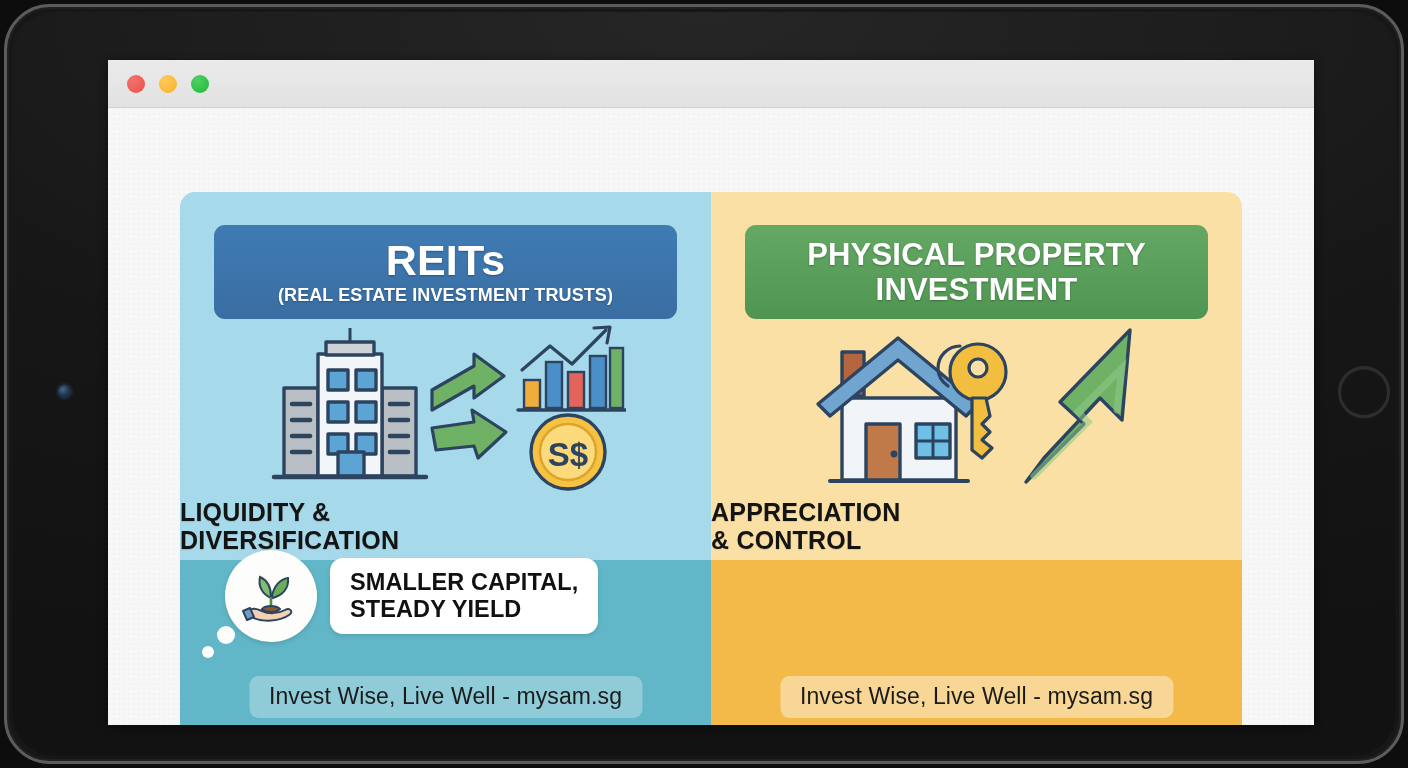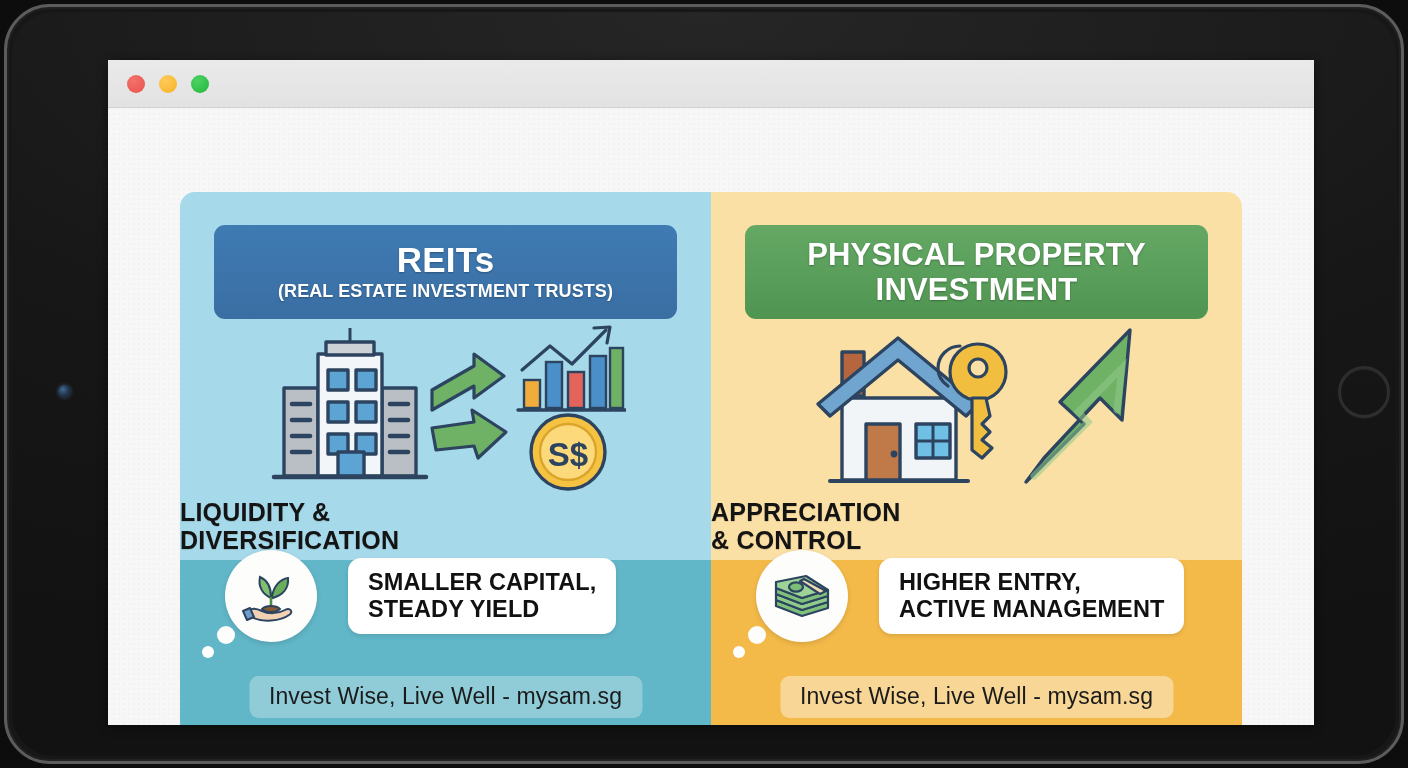--- a/index.html
+++ b/index.html
@@ -111,21 +111,21 @@
     flex-direction: column;
     align-items: center;
     justify-content: center;
     color: #fff;
     text-align: center;
     text-shadow: 0 1px 2px rgba(0,0,0,.28);
   }
   .header-chip.blue  { background: linear-gradient(#3f7bb3, #3a6ea3); }
   .header-chip.green { background: linear-gradient(#64a864, #4f9551); }
   .chip-title {
-    font-size: 35px;
+    font-size: 43px;
     font-weight: 700;
     letter-spacing: .2px;
     line-height: 1.04;
   }
   .chip-title.two-line { font-size: 31px; line-height: 1.14; }
   .chip-sub {
     font-size: 18px;
     font-weight: 700;
     letter-spacing: .1px;
     margin-top: 2px;
@@ -156,21 +156,20 @@
 
   
   .bubble-row {
     position: absolute;
     left: 0; right: 0; bottom: 103px;
     height: 92px;
     display: flex;
     align-items: center;
     padding-left: 45px;
     padding-right: 24px;
-    gap: 18px;
   }
   .bubble {
     position: relative;
     flex: 0 0 auto;
     width: 92px; height: 92px;
     border-radius: 50%;
     background: #fdfdfc;
     display: flex;
     align-items: center;
     justify-content: center;
@@ -352,38 +351,20 @@
               <g>
                 <path d="M214 158 L272 100 L248 78 L318 6 L310 96 L288 74 L232 134 Z" fill="#6fb265" stroke="#2c4460" stroke-width="3.4" stroke-linejoin="round"></path>
                 <path d="M222 152 L276 98 L266 88 L310 44 L305 86" fill="none" stroke="#8ec98a" stroke-width="7" stroke-linecap="round" opacity=".55"></path>
               </g>
             </svg>
           </div>
 
           <div class="caption" style="white-space:pre-line">APPRECIATION
 &amp; CONTROL</div>
 
-          <div class="bubble-row">
-            <div class="bubble">
-              <span class="d1"></span>
-              <span class="d2"></span>
-              <svg width="64" height="52" viewBox="0 0 64 52">
-                <g stroke="#2c4460" stroke-width="2.2" stroke-linejoin="round">
-                  <path d="M6 36 L32 46 L58 38 L58 32 L32 40 L6 30 Z" fill="#7fc07b"></path>
-                  <path d="M6 30 L32 40 L58 32 L58 26 L32 34 L6 24 Z" fill="#8fcb89"></path>
-                  <path d="M6 24 L32 34 L58 26 L58 20 L32 28 L6 18 Z" fill="#7fc07b"></path>
-                  <path d="M6 18 L32 28 L58 20 L36 6 L6 12 Z" fill="#9ed398"></path>
-                  <path d="M34 9 L56 21 L50 24 L30 11 Z" fill="#efdcb0"></path>
-                  <ellipse cx="26" cy="17" rx="7" ry="4.6" fill="#7cbd78"></ellipse>
-                </g>
-              </svg>
-            </div>
-            <div class="pill">HIGHER ENTRY,
-ACTIVE MANAGEMENT</div>
-          </div>
 
           <div class="tagline">Invest Wise, Live Well - mysam.sg</div>
         </div>
 
       </div>
     </div>
   </div>
 </div>
 
 </body></html>

